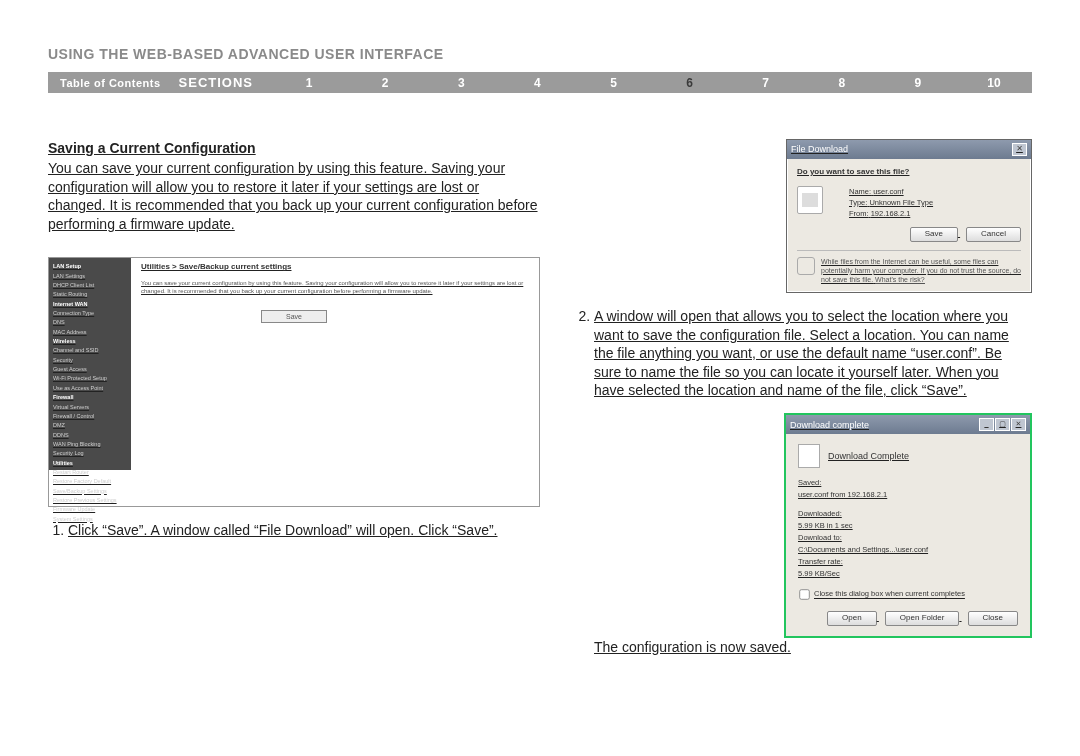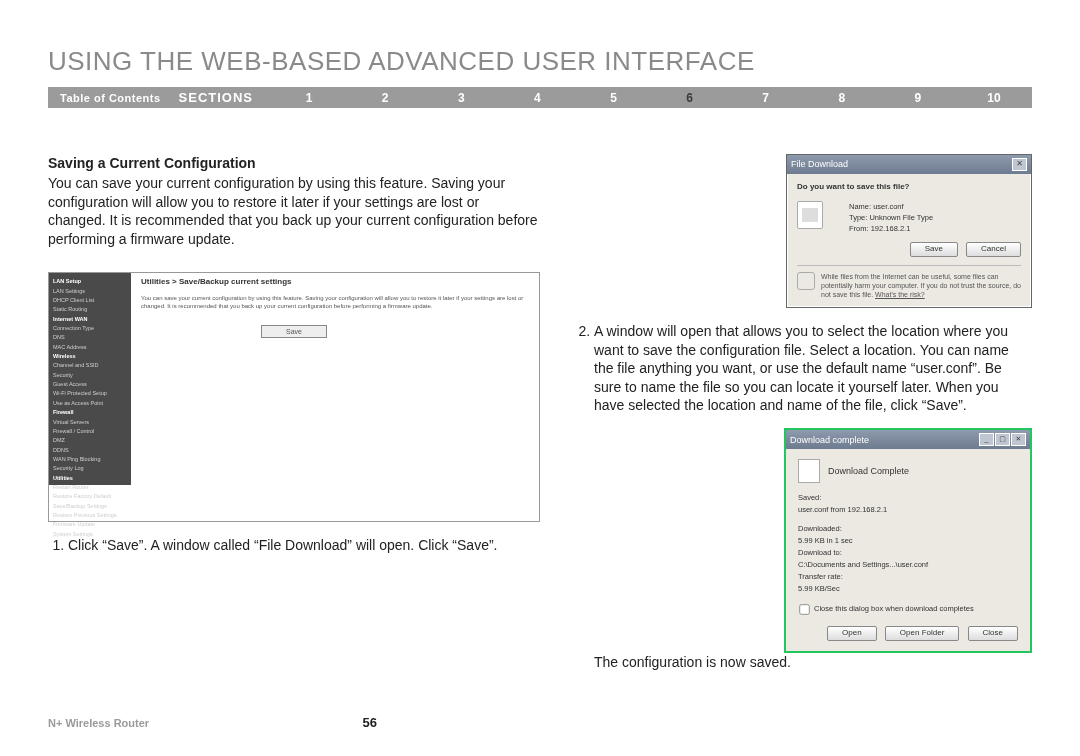--- a/index.html
+++ b/index.html
@@ -1,24 +1,24 @@
 <!DOCTYPE html>
 <html><head>
 <meta charset="utf-8">
 <style>
   html,body{margin:0;padding:0;background:#fff;font-family:Arial,Helvetica,sans-serif;color:#222;}
   .page{width:1080px;height:756px;position:relative;box-sizing:border-box;padding:46px 48px 0 48px;}
-  .title{font-size:26px;font-weight:normal;letter-spacing:0.5px;color:#8a8a8a;margin-bottom:10px;}
+  .title{font-size:14px;font-weight:bold;letter-spacing:0.5px;color:#8a8a8a;margin-bottom:10px;}
   .navbar{background:#9b9b9b;height:21px;display:flex;align-items:center;color:#fff;font-size:11px;}
   .navbar .toc{padding:0 12px;font-weight:bold;letter-spacing:0.5px;}
   .navbar .sections{font-weight:bold;font-size:13px;letter-spacing:1px;padding:0 18px 0 6px;}
   .navbar .num{flex:1;text-align:center;font-weight:bold;font-size:12px;color:#fff;}
   .navbar .num.active{color:#3a3a3a;}
   .cols{display:flex;margin-top:46px;gap:34px;}
-  .col{flex:1;font-size:14px;line-height:1.32;}
+  .col{flex:1;font-size:14px;line-height:1.32;text-decoration:underline;}
   .heading{font-weight:bold;margin-bottom:2px;}
   .para{margin-bottom:14px;}
   ol.steps{margin:14px 0 0 0;padding-left:20px;}
   ol.steps li{margin-bottom:10px;}
   .footer{position:absolute;bottom:26px;left:48px;right:48px;display:flex;align-items:center;}
   .footer .prod{color:#9a9a9a;font-size:11px;font-weight:bold;}
   .footer .pnum{flex:1;text-align:center;font-weight:bold;font-size:13px;}
   
   .belkin{border:1px solid #999;width:490px;height:248px;margin-top:24px;background:#fff;font-size:7px;}
   .belkin-top{height:36px;background:linear-gradient(#fff,#d8d8d8);display:flex;align-items:center;padding:0 10px;border-bottom:1px solid #aaa;}
@@ -187,31 +187,26 @@
               <span>5.99 KB in 1 sec</span>
             </div>
           <div class="dc-kv">
               <span class="k">Download to:</span>
               <span>C:\Documents and Settings...\user.conf</span>
             </div>
           <div class="dc-kv">
               <span class="k">Transfer rate:</span>
               <span>5.99 KB/Sec</span>
             </div>
-          <div class="dc-chk"><input type="checkbox" style=""><span>Close this dialog box when download completes</span></div>
+          <div class="dc-chk"><input type="checkbox" style=""><span>Close this dialog box when current completes</span></div>
           <div class="dc-btns">
             <span class="dlg-btn">Open</span>
             <span class="dlg-btn">Open Folder</span>
             <span class="dlg-btn">Close</span>
           </div>
         </div>
       </div>
 
       <div style="margin-left:20px;">The configuration is now saved.</div>
     </div>
   </div>
 
-  <div class="footer">
-    <span class="prod">N+ Wireless Router</span>
-    <span class="pnum">56</span>
-    <span style="flex:1"></span>
-  </div>
 </div>
 
 </body></html>

